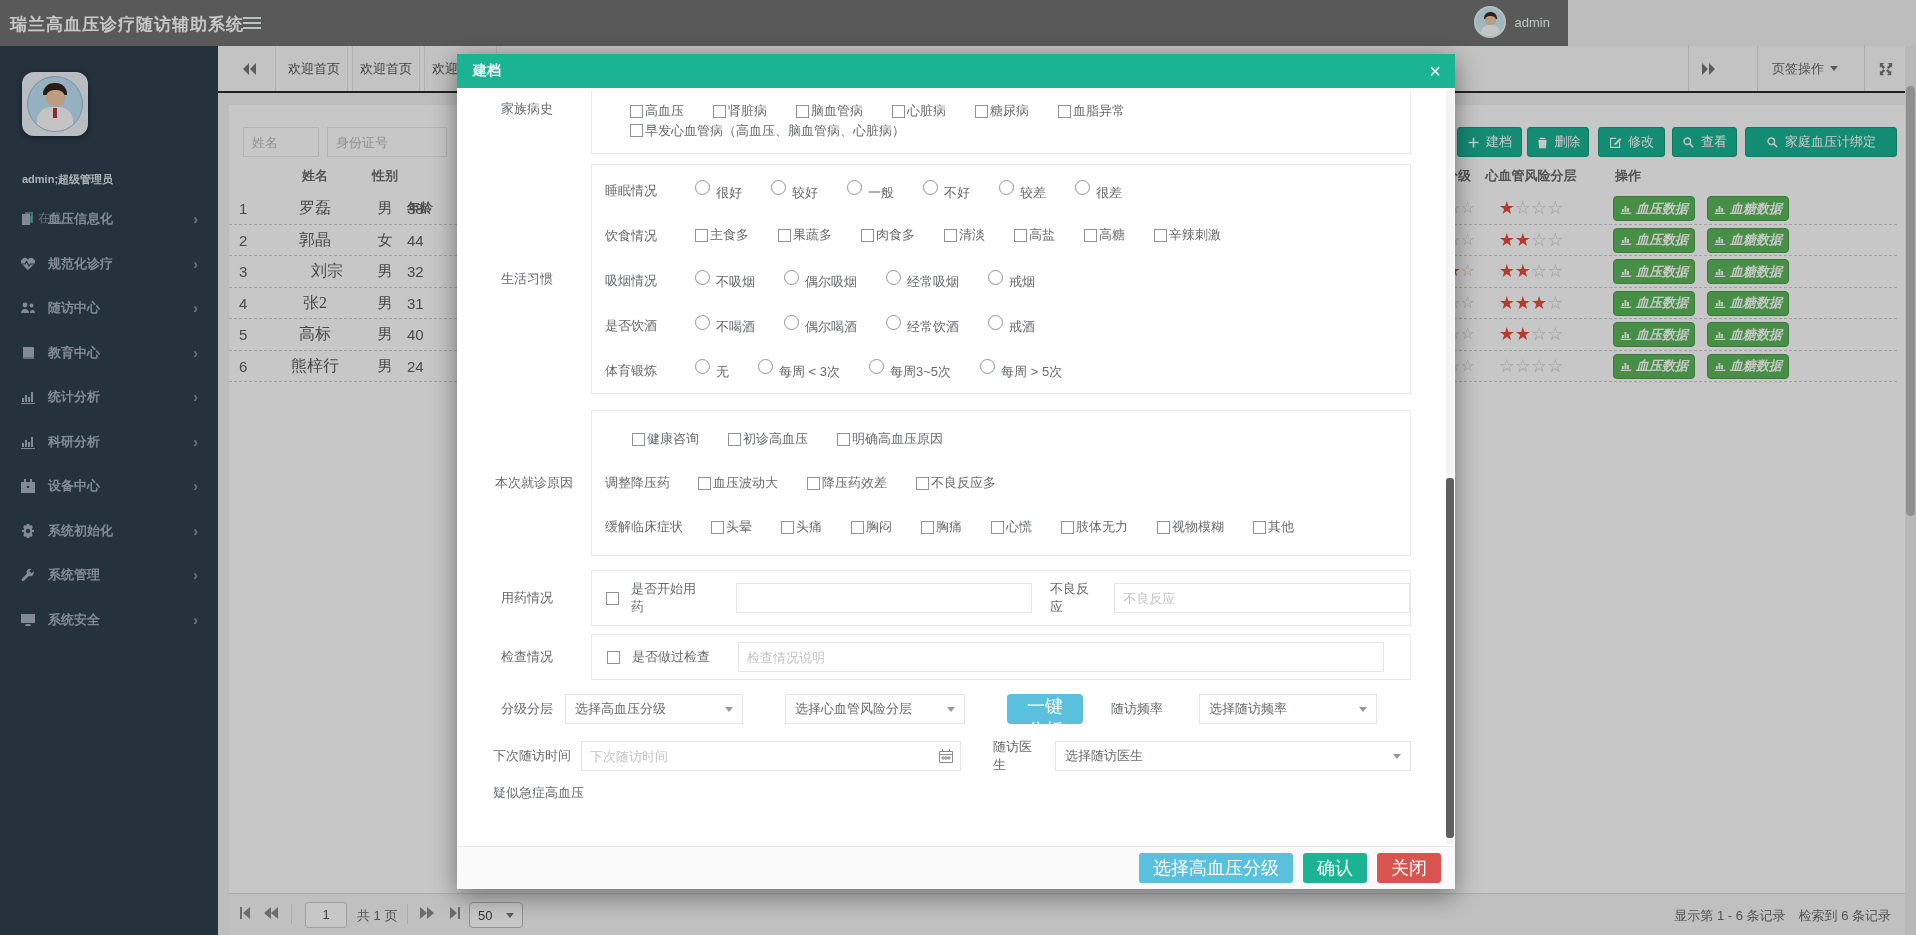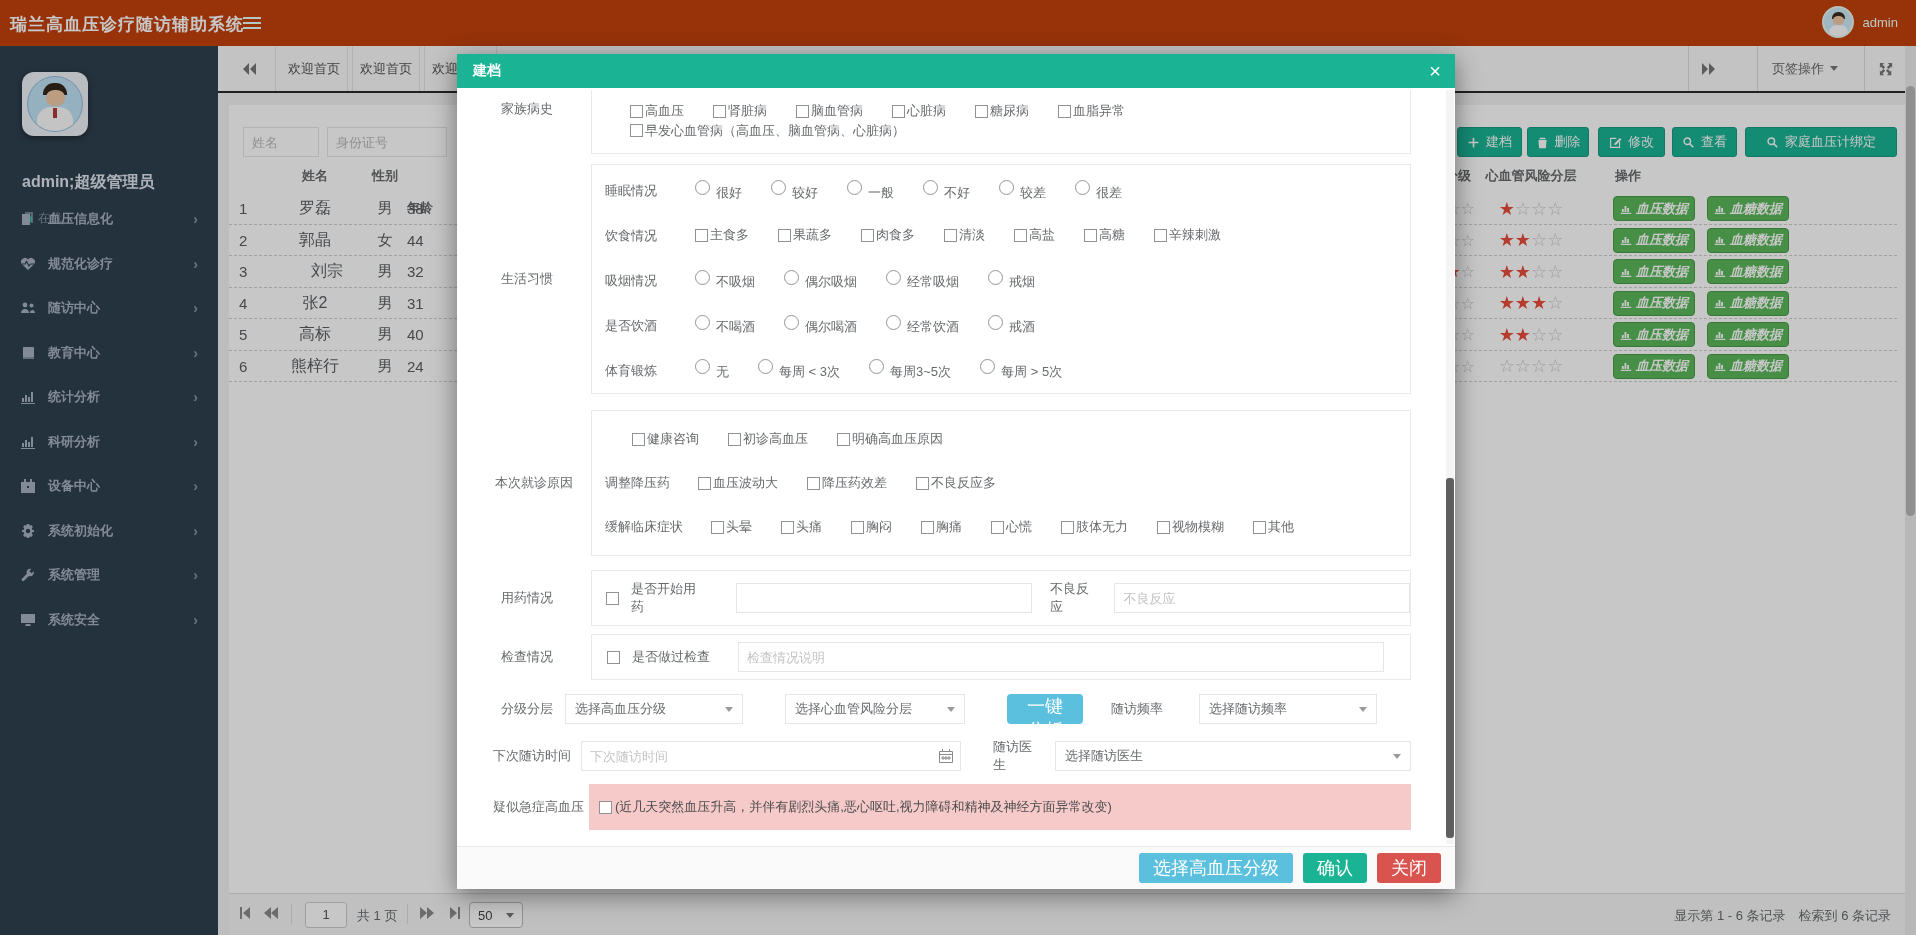--- a/index.html
+++ b/index.html
@@ -1,38 +1,38 @@
 <!DOCTYPE html>
 <html><head>
 <meta charset="utf-8">
 <style>
   * { margin:0; padding:0; box-sizing:border-box; }
   html,body { width:1916px; height:935px; overflow:hidden; font-family:"Liberation Sans","DejaVu Sans",sans-serif; background:#f3f3f4; }
 
   
-  .app-header { position:absolute; left:0; top:0; width:1916px; height:46px; background:#c2410c; z-index:1; }
+  .app-header { position:absolute; left:0; top:0; width:1568px; height:46px; background:#737373; z-index:1; }
   .app-title { position:absolute; left:10px; top:13px; color:#fff; font-size:17px; font-weight:bold; letter-spacing:1px; }
   .hamburger { position:absolute; left:243px; top:17px; width:18px; height:13px; cursor:pointer; }
   .hamburger i { display:block; height:2px; background:#eafff8; margin-bottom:3px; }
   .header-user { position:absolute; right:18px; top:6px; display:flex; align-items:center; gap:9px; }
   .mini-avatar { width:32px; height:32px; border-radius:50%; background:#cde9f7; border:2px solid #e8f6ef; position:relative; overflow:hidden; }
   .mini-avatar .hair { position:absolute; left:8px; top:4px; width:13px; height:7px; border-radius:6px 6px 0 0; background:#3b2b20; }
   .mini-avatar .face { position:absolute; left:9px; top:8px; width:11px; height:9px; border-radius:45%; background:#f0c9a6; }
   .mini-avatar .coat { position:absolute; left:5px; top:17px; width:19px; height:12px; border-radius:8px 8px 0 0; background:#fdfdfd; }
   .header-user span { color:#f2fffb; font-size:13px; }
 
   
   .sidebar { position:absolute; left:0; top:46px; width:218px; bottom:0; background:#2f4050; z-index:1; }
   .user-card { position:absolute; left:22px; top:26px; width:66px; height:64px; background:#eef3f8; border-radius:12px; box-shadow:0 2px 6px rgba(0,0,0,.4); }
   .big-avatar { position:absolute; left:5px; top:4px; width:56px; height:56px; border-radius:50%; background:#bfe2f5; border:1px solid #93bcd8; overflow:hidden; }
   .big-avatar .hair { position:absolute; left:15px; top:6px; width:24px; height:12px; border-radius:11px 11px 0 0; background:#33261c; }
   .big-avatar .face { position:absolute; left:18px; top:13px; width:19px; height:16px; border-radius:45%; background:#f0c9a6; }
   .big-avatar .coat { position:absolute; left:9px; top:30px; width:36px; height:24px; border-radius:14px 14px 0 0; background:#fbfbfb; }
   .big-avatar .tie { position:absolute; left:25px; top:31px; width:4px; height:10px; background:#b03a3a; }
-  .side-username { position:absolute; left:22px; top:126px; color:#dfe4ed; font-size:16px; font-weight:bold; }
+  .side-username { position:absolute; left:22px; top:126px; color:#dfe4ed; font-size:11px; font-weight:bold; }
   .side-status { position:absolute; left:22px; top:164px; color:#8a94a5; font-size:12px; display:flex; align-items:center; gap:6px; }
   .status-dot { width:10px; height:10px; border-radius:50%; background:#1ab394; display:inline-block; }
   .menu { position:absolute; left:0; top:151px; right:0; }
   .menu-item { height:44.5px; display:flex; align-items:center; padding-left:20px; color:#a7b1c2; font-size:13px; font-weight:bold; cursor:pointer; }
   .menu-item .mi-icon { width:16px; height:16px; margin-right:12px; color:#a7b1c2; flex:0 0 16px; }
   .menu-item .mi-icon svg { width:16px; height:16px; display:block; }
   .menu-item .mi-caret { margin-left:auto; margin-right:20px; font-size:14px; color:#8a94a5; }
 
   
   .tabbar { position:absolute; left:218px; top:46px; right:0; height:47px; background:#fafafa; border-bottom:2px solid #2b2b2b; z-index:1; }
@@ -46,21 +46,21 @@
   .content { position:absolute; left:218px; top:95px; right:11px; bottom:0; background:#f3f3f4; z-index:1; }
   .panel { position:absolute; left:11px; top:10px; right:0; bottom:0; background:#ffffff; }
   .search-input { position:absolute; height:30px; border:1px solid #e5e6e7; background:#fff; font-size:13px; color:#676a6c; padding:0 8px; }
   .search-input::placeholder { color:#b9b9b9; }
   .tbtn { position:absolute; top:22px; height:30px; background:#1ab394; border:1px solid #169c81; border-radius:3px; color:#fff; font-size:13px; display:flex; align-items:center; justify-content:center; gap:6px; cursor:pointer; }
   .tbtn svg { width:13px; height:13px; }
 
   .thead-cell { position:absolute; font-size:13px; font-weight:bold; color:#676a6c; }
   .trow { position:absolute; left:0; right:8px; height:31.5px; border-bottom:1px dashed #cfcfcf; }
   .tcell { position:absolute; top:0; height:31.5px; display:flex; align-items:center; font-size:15px; color:#5a5d60; }
-  .tcell.center { justify-content:center; }
+  .tcell.center { justify-content:center;font-family:Liberation Serif, serif; }
   .star { font-size:17px; color:#c9c9c9; line-height:1; }
   .star.filled { color:#e74c3c; }
   .opbtn { height:25px; background:#5cb85c; border:1px solid #4a9d4a; border-radius:4px; color:#fff; font-size:13px; font-weight:bold; font-style:italic; display:inline-flex; align-items:center; gap:4px; padding:0 6px; cursor:pointer; }
   .opbtn svg { width:12px; height:12px; }
 
   
   .bottombar { position:absolute; left:0; right:0; bottom:0; height:42px; background:#f7f7f7; border-top:1px solid #ddd; }
   .pgico { position:absolute; top:12px; width:22px; height:18px; color:#8b8b8b; cursor:pointer; }
   .pgico svg { width:16px; height:14px; }
   .pg-sep { position:absolute; top:10px; width:1px; height:20px; background:#ddd; }
@@ -766,24 +766,20 @@
       </div>
       <span style="font-size:13px;color:#676a6c;margin-left:32px;">随访医生</span>
       <div class="sel" style="width:377px;margin-left:13px;">
         <span>选择随访医生</span>
           <span class="sel-caret"></span>
       </div>
     </div>
 
     <div style="display:flex;align-items:center;margin-top:10px;">
       <div class="sec-label" style="width:96px;flex-basis:96px;padding-right:0;text-align:left;padding-top:0;">疑似急症高血压</div>
-      <div class="pinkbox" style="margin-left:0;">
-        <span class="cbox"></span>
-        <span style="margin-left:3px;">(近几天突然血压升高，并伴有剧烈头痛,恶心呕吐,视力障碍和精神及神经方面异常改变)</span>
-      </div>
     </div>
 
   </div>
 
   <div class="modal-scroll">
       <div class="thumb"></div>
     </div>
 
   <div class="modal-footer" id="modal-footer">
       <button class="mbtn" style="background: rgb(91, 192, 222);">选择高血压分级</button>

